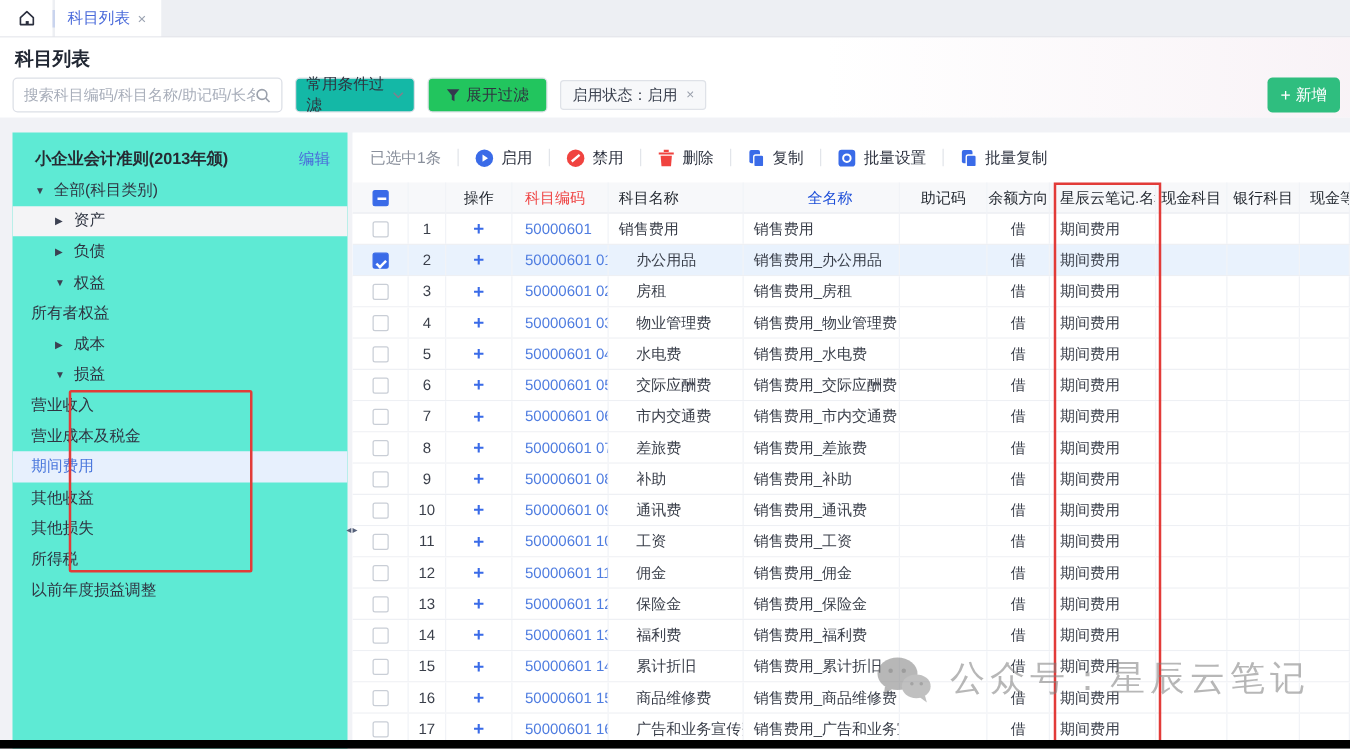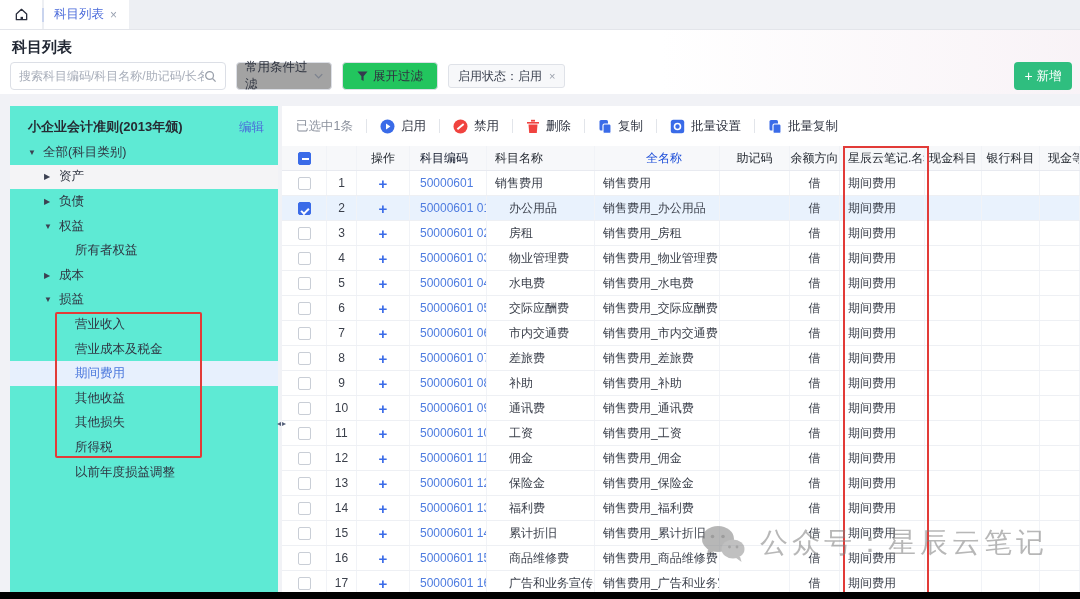--- a/index.html
+++ b/index.html
@@ -20,21 +20,21 @@
   .header-tint { position:absolute; right:0; top:0; width:420px; height:64px; pointer-events:none;
     background:linear-gradient(to right, rgba(255,255,255,0), rgba(243,233,240,0.55)); }
   .page-title { position:absolute; left:12px; top:8px; font-size:15px; font-weight:bold; color:#212733; }
   .filter-row { position:absolute; left:0; top:32px; width:1080px; height:28px; }
   .search-box { position:absolute; left:10px; top:0; width:216px; height:28px; border:1px solid #dcdfe6;
     border-radius:4px; background:#fff; display:flex; align-items:center; padding:0 8px; overflow:hidden; }
   .search-box input { border:0; outline:0; flex:1; min-width:0; font-size:12px; color:#303540;
     font-family:inherit; }
   .search-box input::placeholder { color:#a8aeba; }
   .cond-dd { position:absolute; left:236px; top:0; width:96px; height:28px; border:1px solid #dcdfe6;
-    border-radius:4px; background:#a3a3a3; display:flex; align-items:center; justify-content:space-between;
+    border-radius:4px; background:#14b8a6; display:flex; align-items:center; justify-content:space-between;
     padding:0 8px; font-size:12.5px; color:#2f3440; cursor:pointer; }
   .expand-btn { position:absolute; left:342px; top:0; width:96px; height:28px; border:1px solid #dcdfe6;
     border-radius:4px; background:#22c55e; display:flex; align-items:center; justify-content:center; gap:5px;
     font-size:12.5px; color:#2f3440; cursor:pointer; }
   .filter-tag { position:absolute; left:448px; top:2px; height:24px; border:1px solid #dfe2e8;
     border-radius:3px; background:#f7f8fa; display:inline-flex; align-items:center; gap:7px;
     padding:0 9px; font-size:12px; color:#3c4250; }
   .filter-tag .x { color:#9aa0ac; font-size:11px; cursor:pointer; }
   .add-btn { position:absolute; left:1014px; top:0; width:58px; height:28px; border:none; border-radius:4px;
     background:#2fbe7f; color:#fff; font-size:12.5px; display:flex; align-items:center; justify-content:center;
@@ -44,21 +44,21 @@
   
   .sidebar { position:absolute; left:10px; top:106px; width:268px; height:493px; background:#5eead4; overflow:hidden; }
   .side-head { display:flex; align-items:center; justify-content:space-between; padding:12px 14px 0 18px; }
   .side-title { font-size:13px; font-weight:bold; color:#262b33; }
   .side-edit { font-size:12.5px; color:#4a6ada; cursor:pointer; }
   .tree { position:absolute; left:0; top:34px; width:268px; }
   .tree-item { height:24.6px; display:flex; align-items:center; font-size:12.5px; color:#2f3542; cursor:pointer; }
   .tree-item .arrow { width:10px; font-size:8px; color:#3c4152; margin-right:5px; flex:none; }
   .tree-item.lv0 { padding-left:18px; }
   .tree-item.lv1 { padding-left:34px; }
-  .tree-item.lv2 { padding-left:50px; }
+  .tree-item.lv2 { }
   .tree-item.hovered { background:#f4f4f6; }
   .tree-item.selected { background:#e7f0fd; color:#4a77dd; }
   .annot-box-sidebar { position:absolute; left:45px; top:206px; width:147px; height:146px;
     border:2.5px solid #e23b38; border-radius:2px; pointer-events:none; z-index:5; }
 
   .main { position:absolute; left:282px; top:106px; width:798px; height:493px; background:#fff; overflow:hidden; }
 
   
   .toolbar { height:40px; display:flex; align-items:center; padding-left:14px; gap:13px; }
   .sel-count { font-size:12.5px; color:#8a909c; }
@@ -287,21 +287,21 @@
     </div>
   <div class="thead" id="thead">
       <div class="cell center">
         <span class="cb indet"></span>
       </div>
       <div class="cell center"></div>
       <div class="cell center" style="color: rgb(38, 43, 51);">
         <span>操作</span>
       </div>
       <div class="cell codecol" style="color: rgb(38, 43, 51);">
-        <span style="color: #0f172a;">科目编码</span>
+        <span style="color: #ef4444;">科目编码</span>
       </div>
       <div class="cell " style="color: rgb(38, 43, 51);">
         <span>科目名称</span>
       </div>
       <div class="cell " style="color: #1d4ed8; margin-left: 43px;">
         <span>全名称</span>
       </div>
       <div class="cell center" style="color: rgb(38, 43, 51);">
         <span>助记码</span>
       </div>

